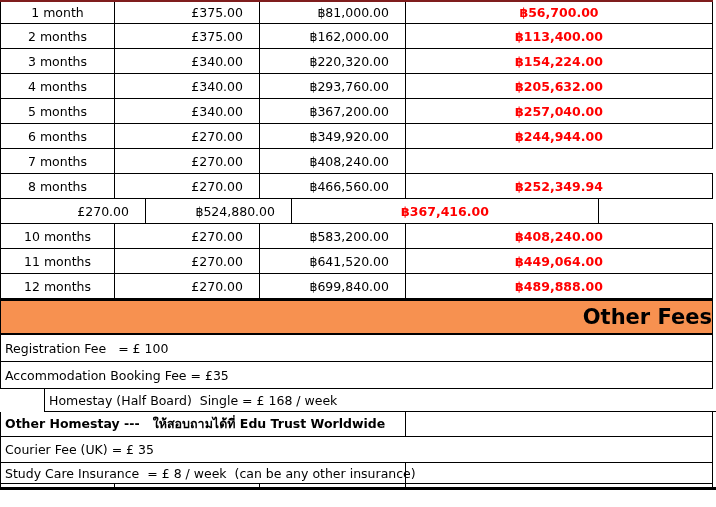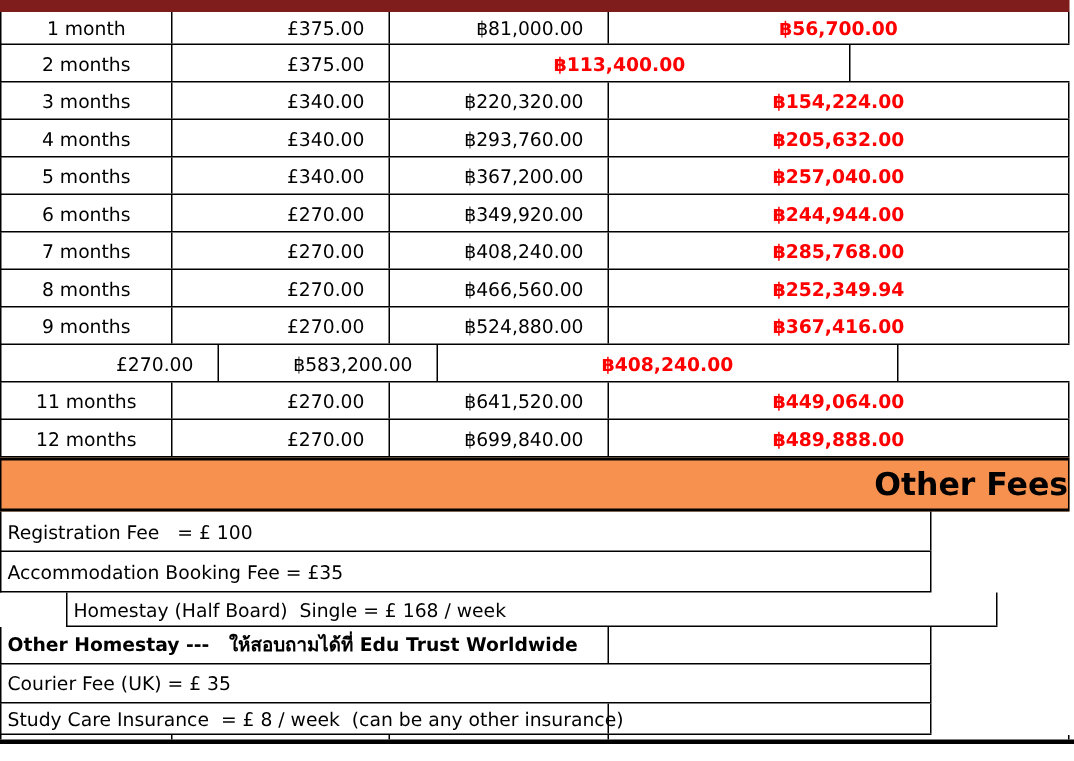--- a/index.html
+++ b/index.html
@@ -9,21 +9,21 @@
     width: 716px;
     height: 507px;
     background: #ffffff;
     font-family: "DejaVu Sans", "Liberation Sans", sans-serif;
     color: #000;
     overflow: hidden;
   }
   
   .price-table {
     width: 713px;
-    border-top: 8px solid #7f1d1d;
+    border-top: 2px solid #7f1d1d;
   }
   .mrow {
     display: flex;
     height: 25px;
     border-left: 1px solid #000;
     border-bottom: 1px solid #000;
     align-items: center;
     font-size: 12.5px;
   }
   .mrow:first-child { height: 22px; }
@@ -62,21 +62,21 @@
     border-bottom-width: 2px;
     display: flex;
     align-items: center;
     justify-content: flex-end;
     font-size: 21px;
     font-weight: bold;
   }
   
   .frow {
     display: flex;
-    width: 621px;
+    width: 713px;
     border-left: 1px solid #000;
     border-bottom: 1px solid #000;
     align-items: stretch;
     font-size: 12.5px;
   }
   .ftext {
     display: flex;
     align-items: center;
     padding-left: 4px;
     white-space: pre;
@@ -119,20 +119,21 @@
   <div class="mrow">
     <div class="cell c-duration">1 month</div>
     <div class="cell c-gbp">£375.00</div>
     <div class="cell c-thb">฿81,000.00</div>
     <div class="cell c-promo">฿56,700.00</div>
   </div>
 
   <div class="mrow">
     <div class="cell c-duration">2 months</div>
     <div class="cell c-gbp">£375.00</div>
+    <div class="cell c-thb">฿162,000.00</div>
     <div class="cell c-promo">฿113,400.00</div>
   </div>
 
   <div class="mrow">
     <div class="cell c-duration">3 months</div>
     <div class="cell c-gbp">£340.00</div>
     <div class="cell c-thb">฿220,320.00</div>
     <div class="cell c-promo">฿154,224.00</div>
   </div>
 
@@ -154,38 +155,37 @@
     <div class="cell c-duration">6 months</div>
     <div class="cell c-gbp">£270.00</div>
     <div class="cell c-thb">฿349,920.00</div>
     <div class="cell c-promo">฿244,944.00</div>
   </div>
 
   <div class="mrow">
     <div class="cell c-duration">7 months</div>
     <div class="cell c-gbp">£270.00</div>
     <div class="cell c-thb">฿408,240.00</div>
-    <div class="cell c-promo">฿285,768.00</div>
   </div>
 
   <div class="mrow">
     <div class="cell c-duration">8 months</div>
     <div class="cell c-gbp">£270.00</div>
     <div class="cell c-thb">฿466,560.00</div>
     <div class="cell c-promo">฿252,349.94</div>
   </div>
 
   <div class="mrow">
-    <div class="cell c-duration">9 months</div>
     <div class="cell c-gbp">£270.00</div>
     <div class="cell c-thb">฿524,880.00</div>
     <div class="cell c-promo">฿367,416.00</div>
   </div>
 
   <div class="mrow">
+    <div class="cell c-duration">10 months</div>
     <div class="cell c-gbp">£270.00</div>
     <div class="cell c-thb">฿583,200.00</div>
     <div class="cell c-promo">฿408,240.00</div>
   </div>
 
   <div class="mrow">
     <div class="cell c-duration">11 months</div>
     <div class="cell c-gbp">£270.00</div>
     <div class="cell c-thb">฿641,520.00</div>
     <div class="cell c-promo">฿449,064.00</div>

